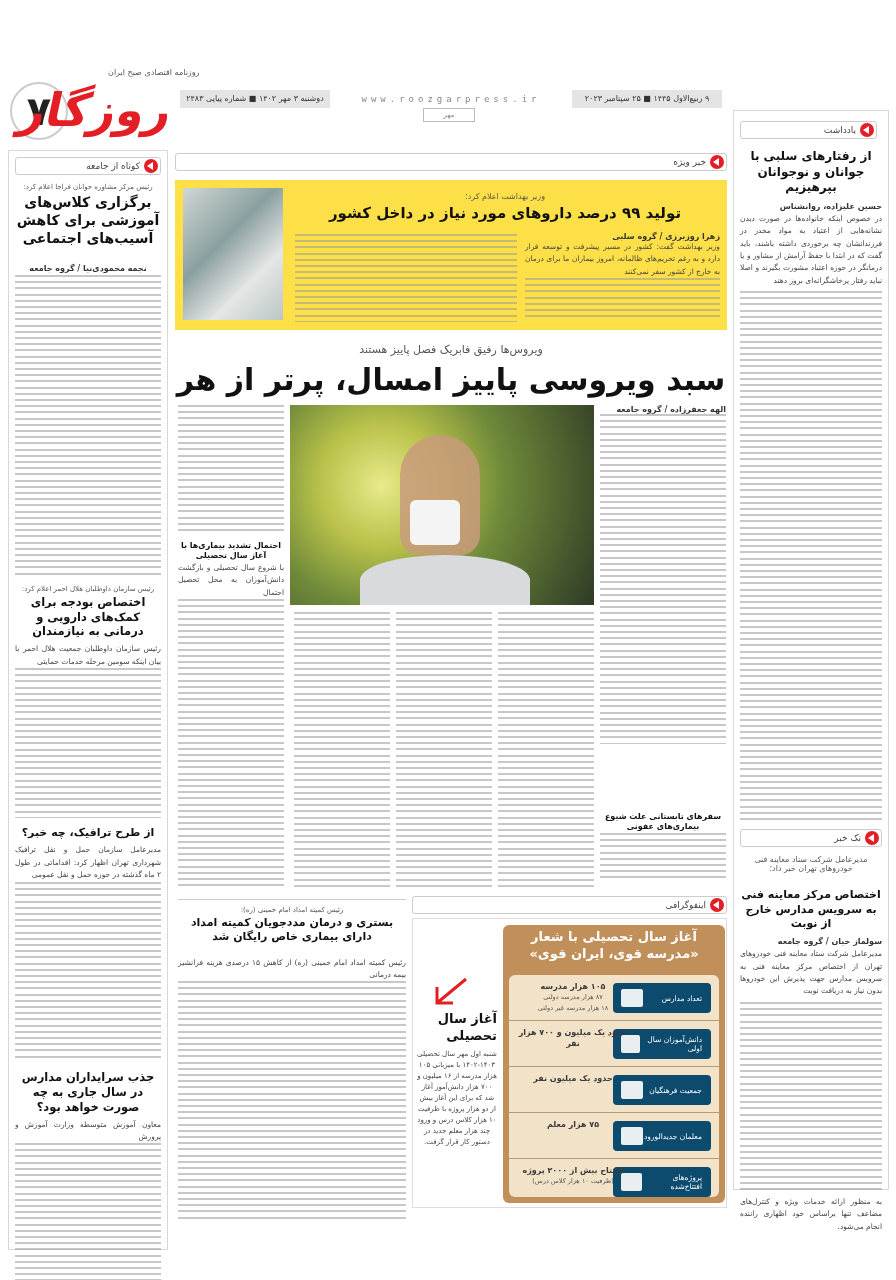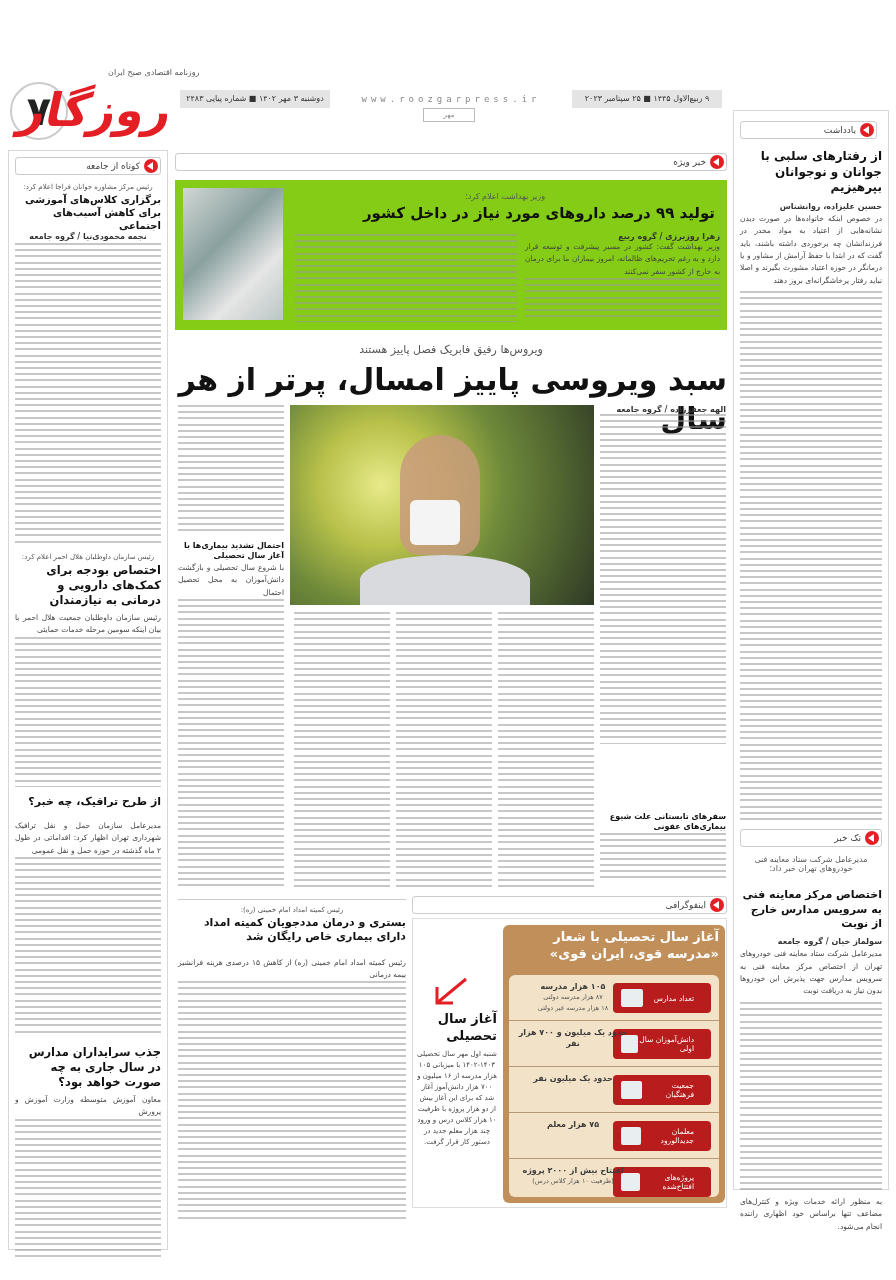--- a/index.html
+++ b/index.html
@@ -8,31 +8,31 @@
 .masthead-tag{left:108px;top:68px;font-size:8px;color:#555;direction:rtl}
 .logo{left:60px;top:82px;width:112px;height:56px;font-family:"DejaVu Sans",sans-serif;font-weight:900;font-size:46px;color:#e31e24;transform:skew(-12deg);line-height:56px;text-align:center}
 .pagenum{left:10px;top:82px;width:58px;height:58px;border:2px solid #ccc;border-radius:50%;font-size:40px;font-weight:900;text-align:center;line-height:54px;color:#222;background:#fff}
 .topbar{top:90px;height:18px;background:#e4e4e4;font-size:8px;line-height:18px;color:#333;text-align:center}
 .urlbox{left:335px;top:90px;width:232px;height:18px;font-family:"DejaVu Sans Mono",monospace;font-size:9px;color:#888;letter-spacing:4px;line-height:18px;text-align:center;direction:ltr}
 .seal{left:423px;top:108px;width:52px;height:14px;border:1px solid #bbb;font-size:7px;color:#888;text-align:center;line-height:12px}
 .sec-head{height:18px;border:1px solid #ccc;border-radius:3px;font-size:9px;line-height:16px;padding-right:20px;color:#444;background:#fff}
 .dot{position:absolute;right:2px;top:1px;width:14px;height:14px;border-radius:50%;background:#e31e24}
 .dot::after{content:"";position:absolute;left:3px;top:3px;border-right:6px solid #fff;border-top:4px solid transparent;border-bottom:4px solid transparent}
 .col{border:1px solid #d8d8d8;background:#fff}
-.h-bold{font-weight:900;color:#111;line-height:1.3}
+.h-bold{font-weight:900;text-align:center;color:#111;line-height:1.3}
 .kicker{font-size:8px;text-align:center;color:#555}
 .byline{font-size:8px;font-weight:bold;color:#333}
 .txt{font-size:7.5px;line-height:12.4px;color:#444;text-align:justify}
 .lines{background:repeating-linear-gradient(to bottom,#9a9a9a 0,#9a9a9a 2px,transparent 2px,transparent 6.2px);opacity:.55}
 .photo-lab{background:linear-gradient(135deg,#d0d7d4,#8aa0a0 40%,#e6e6e6 70%,#b9c6c4)}
 .photo-sick{background:radial-gradient(circle at 30% 40%,#e8ea8a 0,#b9c24a 25%,#6f8a3a 50%,#2e3a25 100%)}
 .infog{background:#c08f5a;border-radius:6px}
 .infog-inner{background:#f2e2c8;border-radius:6px}
 .inf-row{height:46px;border-bottom:1px solid #b49a78;position:relative}
-.inf-badge{position:absolute;right:8px;top:8px;width:98px;height:30px;background:#b91c1c;border-radius:4px;color:#fff;font-size:7.5px;display:flex;align-items:center;justify-content:flex-start;padding-right:17px}
+.inf-badge{position:absolute;right:8px;top:8px;width:98px;height:30px;background:#0c4a6e;border-radius:4px;color:#fff;font-size:7.5px;display:flex;align-items:center;justify-content:flex-start;padding-right:9px}
 .inf-badge .ic{width:22px;height:18px;margin-right:auto;margin-left:8px;background:#e9eef0;border-radius:2px}
 .inf-val{position:absolute;left:4px;top:6px;width:120px;text-align:center;font-size:8px;font-weight:bold;color:#3b3b3b;line-height:11px}
 .inf-val small{display:block;font-size:6.5px;font-weight:normal;color:#555}
 </style>
 </head>
 <body>
 
 <div class="abs masthead-tag">روزنامه اقتصادی صبح ایران</div>
 <div class="abs pagenum">۷</div>
 <div class="abs logo">روزگار</div>
@@ -60,26 +60,26 @@
   <div class="byline" style="margin:0 6px 2px">سولماز خیان / گروه جامعه</div>
   <div class="txt" style="margin:0 6px">مدیرعامل شرکت ستاد معاینه فنی خودروهای تهران از اختصاص مرکز معاینه فنی به سرویس مدارس جهت پذیرش این خودروها بدون نیاز به دریافت نوبت</div>
   <div class="lines" style="margin:4px 6px;height:190px"></div>
   <div class="txt" style="margin:0 6px">به منظور ارائه خدمات ویژه و کنترل‌های مضاعف تنها براساس خود اظهاری راننده انجام می‌شود.</div>
 </div>
 
 <div class="abs sec-head" style="left:175px;top:153px;width:552px">
   <span class="dot"></span>
   <span>خبر ویژه</span>
 </div>
-<div class="abs" style="left:175px;top:180px;width:552px;height:150px;background:#84cc16">
+<div class="abs" style="left:175px;top:180px;width:552px;height:150px;background:#fde047">
   <div class="abs photo-lab" style="left:8px;top:8px;width:100px;height:132px"></div>
   <div class="abs kicker" style="left:120px;top:12px;width:420px">وزیر بهداشت اعلام کرد:</div>
   <div class="abs h-bold" style="left:120px;top:24px;width:420px;font-size:15px">تولید ۹۹ درصد داروهای مورد نیاز در داخل کشور</div>
   <div class="abs" style="left:350px;top:52px;width:195px">
-    <div class="byline">زهرا روزبرزی / گروه ربیع</div>
+    <div class="byline">زهرا روزبرزی / گروه سلبی</div>
     <div class="txt">وزیر بهداشت گفت: کشور در مسیر پیشرفت و توسعه قرار دارد و به رغم تحریم‌های ظالمانه، امروز بیماران ما برای درمان به خارج از کشور سفر نمی‌کنند</div>
     <div class="lines" style="height:40px"></div>
   </div>
   <div class="abs lines" style="left:120px;top:54px;width:222px;height:88px"></div>
 </div>
 
 <div class="abs kicker" style="left:175px;top:343px;width:552px;font-size:11px">ویروس‌ها رفیق فابریک فصل پاییز هستند</div>
 <div class="abs h-bold" style="left:175px;top:360px;width:552px;font-size:30px">سبد ویروسی پاییز امسال، پرتر از هر سال</div>
 
 <div class="abs" style="left:600px;top:405px;width:126px">
@@ -104,30 +104,30 @@
   <div class="h-bold" style="font-size:8px">سفرهای تابستانی علت شیوع بیماری‌های عفونی</div>
   <div class="lines" style="height:50px"></div>
 </div>
 
 <div class="abs col" style="left:8px;top:150px;width:160px;height:1100px">
   <div class="sec-head" style="margin:6px 6px 0;position:relative">
     <span class="dot"></span>
     <span>کوتاه از جامعه</span>
   </div>
   <div class="kicker" style="margin:8px 6px 2px;font-size:7px">رئیس مرکز مشاوره جوانان فراجا اعلام کرد:</div>
-  <div class="h-bold" style="font-size:10px;margin:0 6px 0">برگزاری کلاس‌های آموزشی برای کاهش آسیب‌های اجتماعی</div>
+  <div class="h-bold" style="font-size:14px;margin:0 6px 16px">برگزاری کلاس‌های آموزشی برای کاهش آسیب‌های اجتماعی</div>
   <div class="byline" style="margin:0 6px 2px;text-align:center">نجمه محمودی‌نیا / گروه جامعه</div>
   <div class="lines" style="margin:0 6px;height:300px"></div>
 
   <div class="kicker" style="margin:10px 6px 2px;font-size:7px">رئیس سازمان داوطلبان هلال احمر اعلام کرد:</div>
   <div class="h-bold" style="font-size:11.5px;margin:0 6px 4px">اختصاص بودجه برای کمک‌های دارویی و درمانی به نیازمندان</div>
   <div class="txt" style="margin:0 6px">رئیس سازمان داوطلبان جمعیت هلال احمر با بیان اینکه سومین مرحله خدمات حمایتی</div>
   <div class="lines" style="margin:0 6px;height:150px"></div>
 
-  <div class="h-bold" style="font-size:11px;margin:8px 6px 11px">از طرح ترافیک، چه خبر؟</div>
+  <div class="h-bold" style="font-size:11px;margin:8px 6px 4px">از طرح ترافیک، چه خبر؟</div>
   <div class="txt" style="margin:0 6px">مدیرعامل سازمان حمل و نقل ترافیک شهرداری تهران اظهار کرد: اقداماتی در طول ۲ ماه گذشته در حوزه حمل و نقل عمومی</div>
   <div class="lines" style="margin:0 6px;height:180px"></div>
 
   <div class="h-bold" style="font-size:11.5px;margin:8px 6px 4px">جذب سرایداران مدارس در سال جاری به چه صورت خواهد بود؟</div>
   <div class="txt" style="margin:0 6px">معاون آموزش متوسطه وزارت آموزش و پرورش</div>
   <div class="lines" style="margin:0 6px;height:140px"></div>
 </div>
 
 <div class="abs" style="left:178px;top:895px;width:228px">
   <div style="height:1px;background:#ccc;margin:4px 0 6px"></div>

